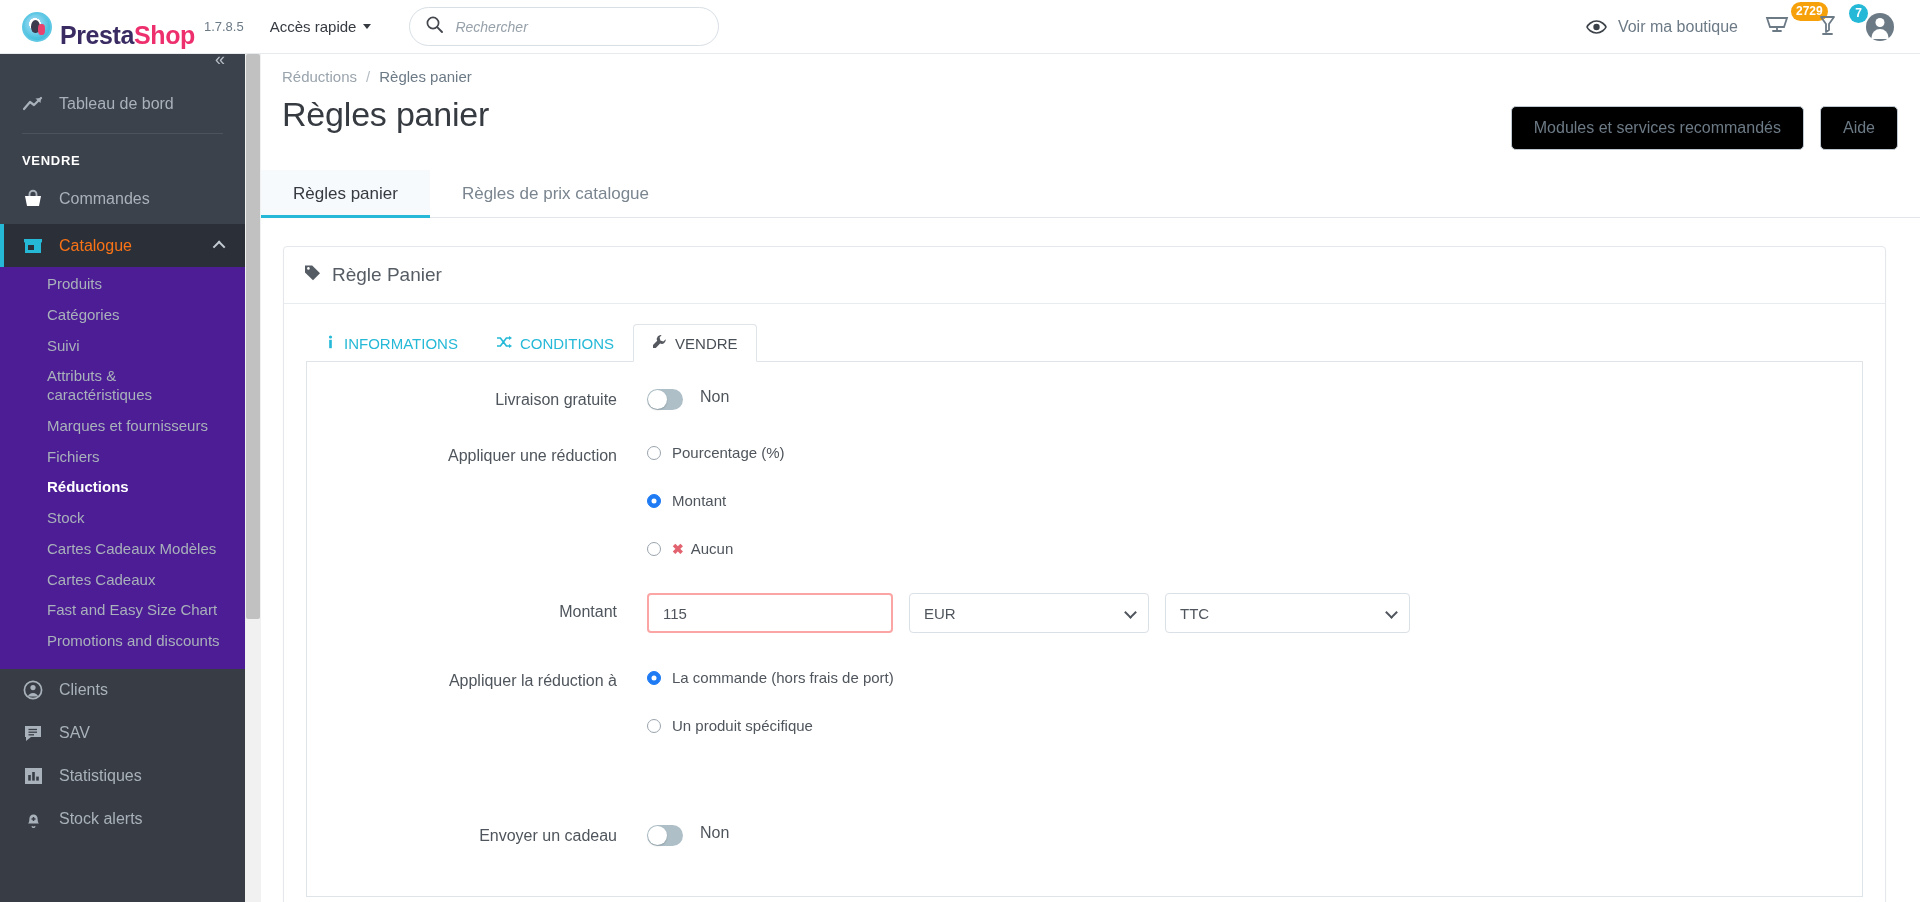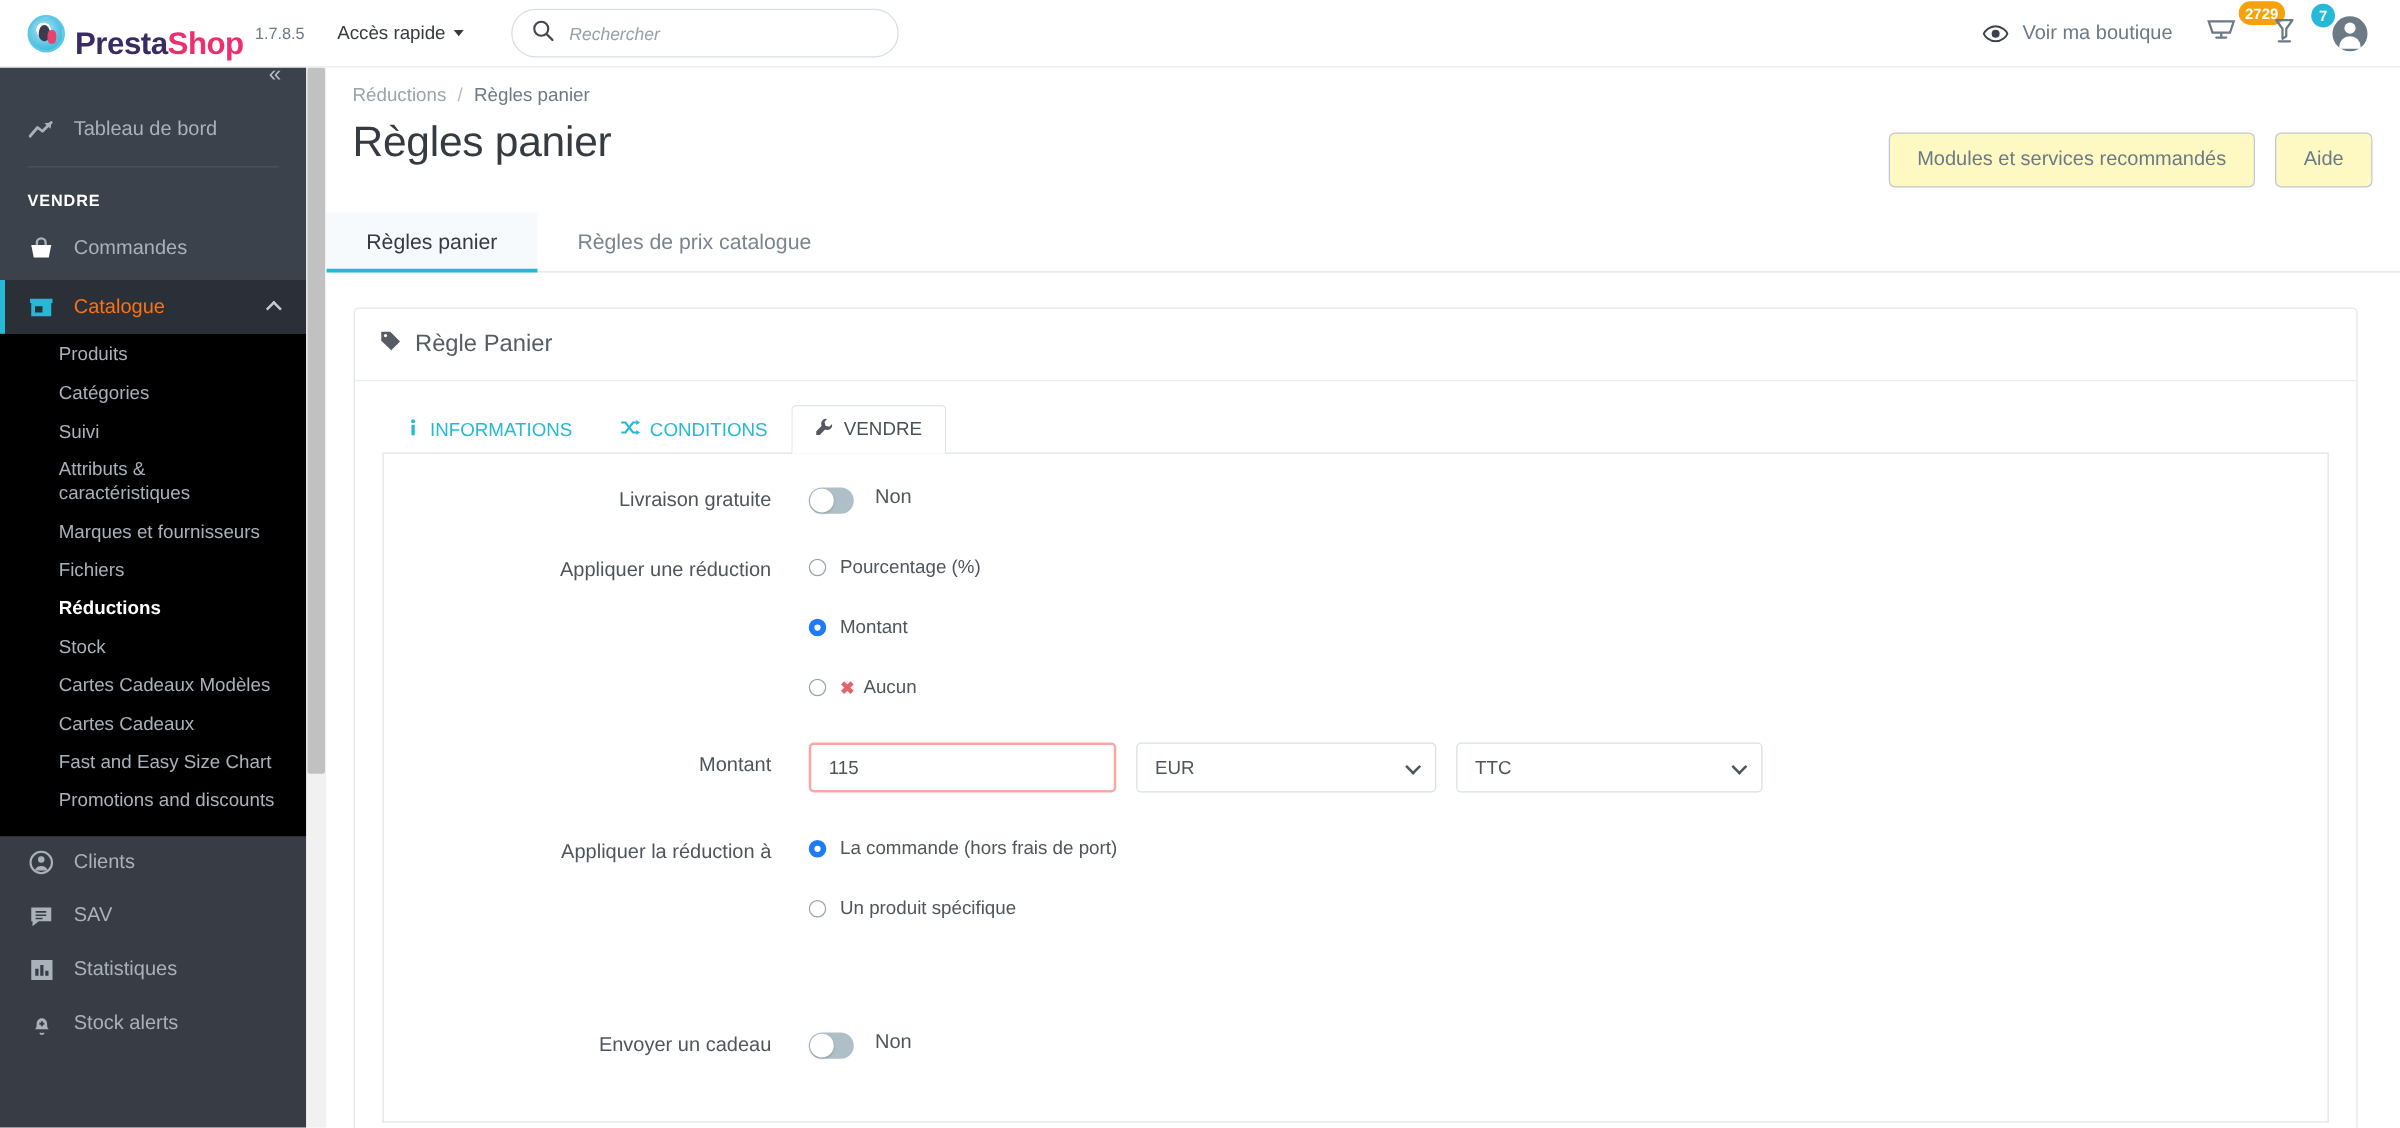--- a/index.html
+++ b/index.html
@@ -112,21 +112,21 @@
   .sb-link.active::before {
     content: ""; position: absolute; left: 0; top: 0; bottom: 0;
     width: 4px; background: #25b9d7;
   }
   .sb-link.active .ic { color: #25b9d7; }
   .chev-up {
     margin-left: auto; margin-right: 20px;
     width: 9px; height: 9px; border-left: 2px solid #c6ccd3;
     border-top: 2px solid #c6ccd3; transform: rotate(45deg) translateY(2px);
   }
-  .submenu { background: #000000; padding: 2px 4px 12px 0; }
+  .submenu { background: #4c1d95; padding: 2px 4px 12px 0; }
   .sub-link {
     display: block; padding: 6px 18px 6px 47px; color: #a9b1ba;
     font-size: 15px; cursor: pointer; line-height: 1.25;
   }
   .sub-link.current { color: #ffffff; font-weight: 700; }
   .notif-dot {
     position: absolute; left: 228px; top: 4px; width: 13px; height: 13px;
     border-radius: 50%; background: #f6a10a; z-index: 34;
   }
 
@@ -156,21 +156,21 @@
   }
   .breadcrumb .crumb-link { color: #9aa4ad; cursor: pointer; }
   .breadcrumb .sep { color: #b5bdc4; }
   .breadcrumb .crumb-cur { color: #6c7a86; }
   .page-head {
     display: flex; align-items: flex-start; padding: 10px 22px 0 21px;
   }
   .page-title { font-size: 34px; color: #363a41; font-weight: 400; letter-spacing: -0.2px; }
   .head-btns { margin-left: auto; display: flex; gap: 16px; padding-top: 11px; }
   .btn-outline {
-    border: 1px solid #bfc8d0; background: #fef9c3; border-radius: 5px;
+    border: 1px solid #bfc8d0; background: #000000; border-radius: 5px;
     color: #6c7a86; font-size: 16px; padding: 12px 22px; cursor: pointer;
     font-family: "Liberation Sans", sans-serif; white-space: nowrap;
   }
 
   .tabs-row {
     margin-top: 20px; border-bottom: 1px solid #e2e6ea; height: 48px;
     display: flex; align-items: stretch; padding-left: 0;
   }
   .tab-item {
     padding: 0 32px; display: flex; align-items: center;

